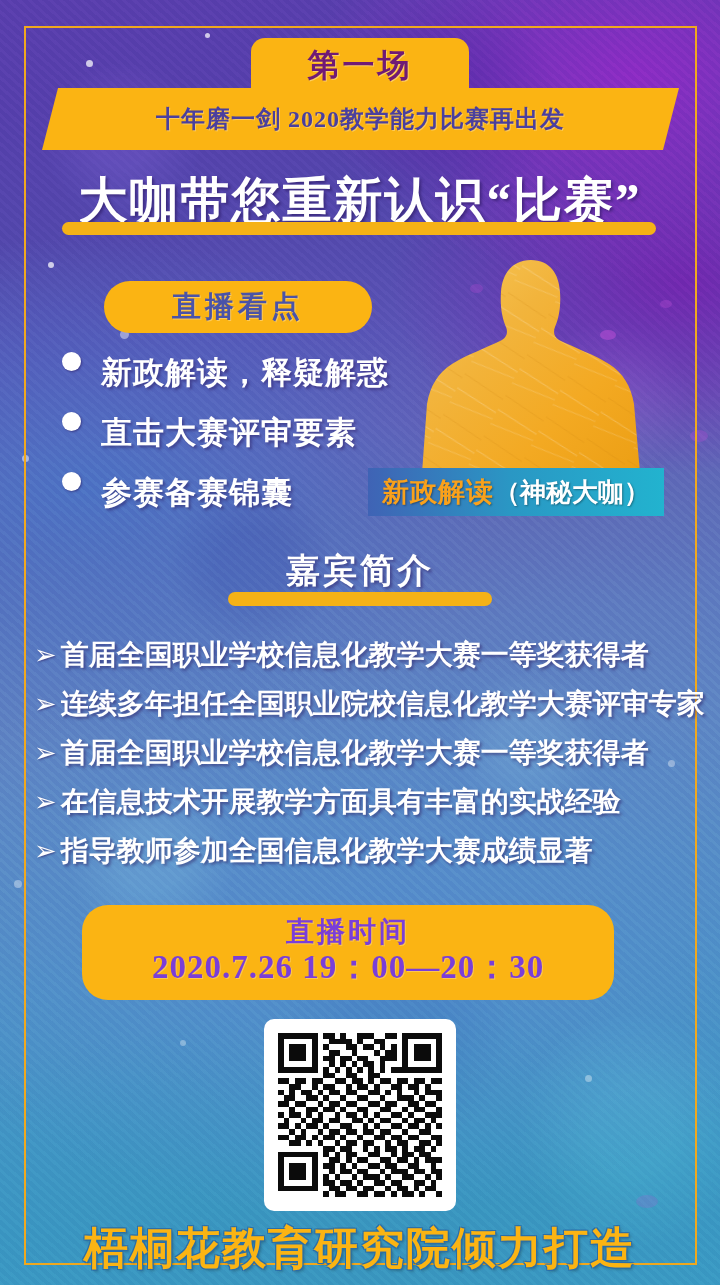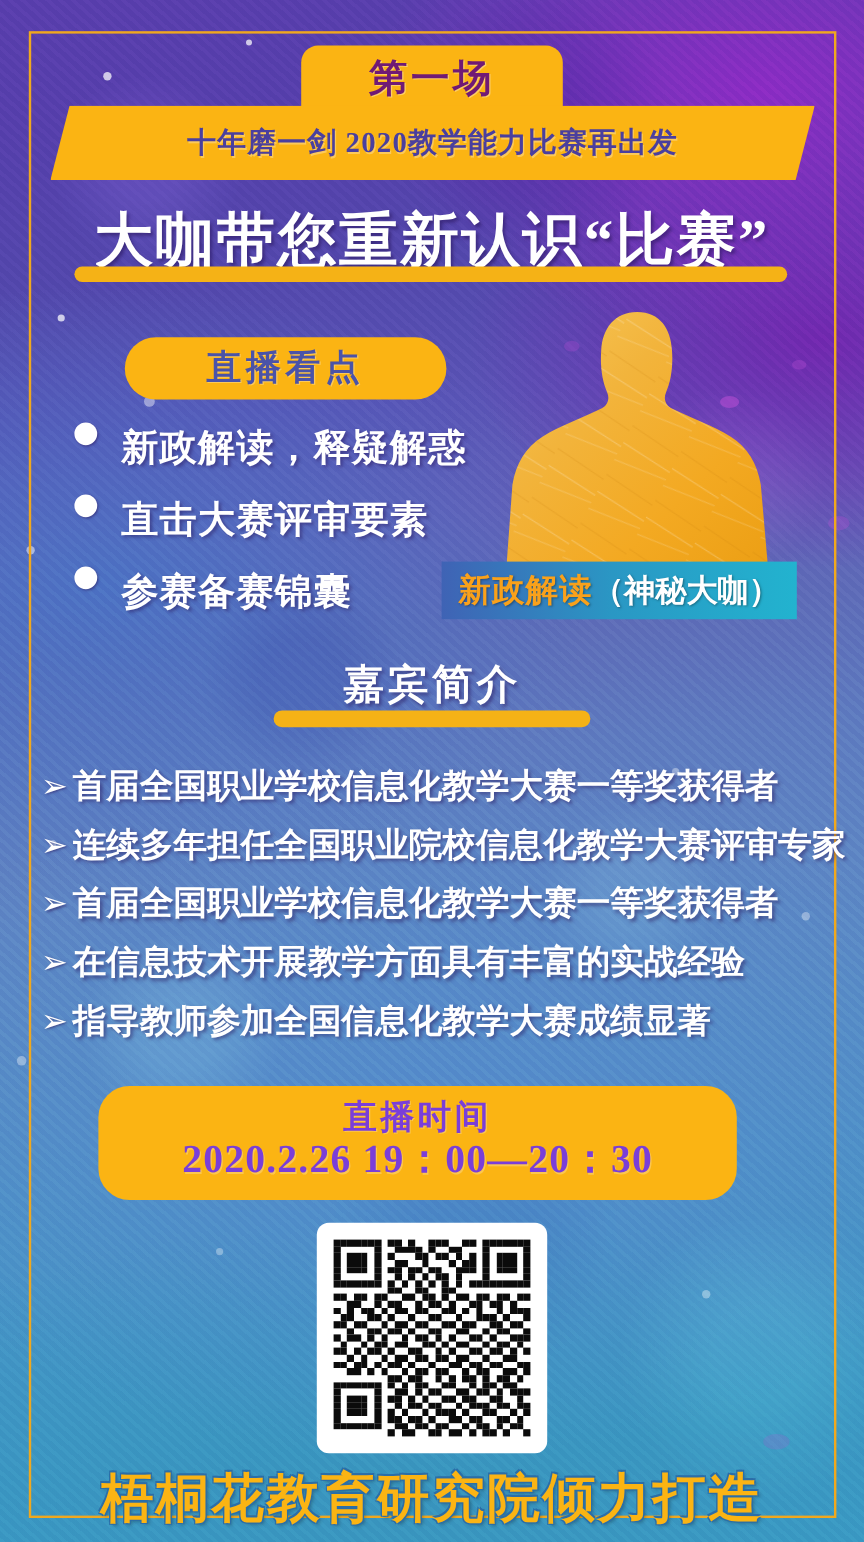--- a/index.html
+++ b/index.html
@@ -264,21 +264,21 @@
       <span class="btext">在信息技术开展教学方面具有丰富的实战经验</span>
     </div>
     <div class="brow">
       <span class="barrow">➢</span>
       <span class="btext">指导教师参加全国信息化教学大赛成绩显著</span>
     </div>
   </div>
 
   <div class="timebox">
     <div class="tlabel">直播时间</div>
-    <div class="tval">2020.2.26  19：00—20：30</div>
+    <div class="tval">2020.7.26  19：00—20：30</div>
   </div>
 
   <div class="qrwrap">
     <div class="qr" id="qr" style="grid-template-columns: repeat(29, 1fr); grid-template-rows: repeat(29, 1fr);">
         <i class="b"></i>
         <i class="b"></i>
         <i class="b"></i>
         <i class="b"></i>
         <i class="b"></i>
         <i class="b"></i>

